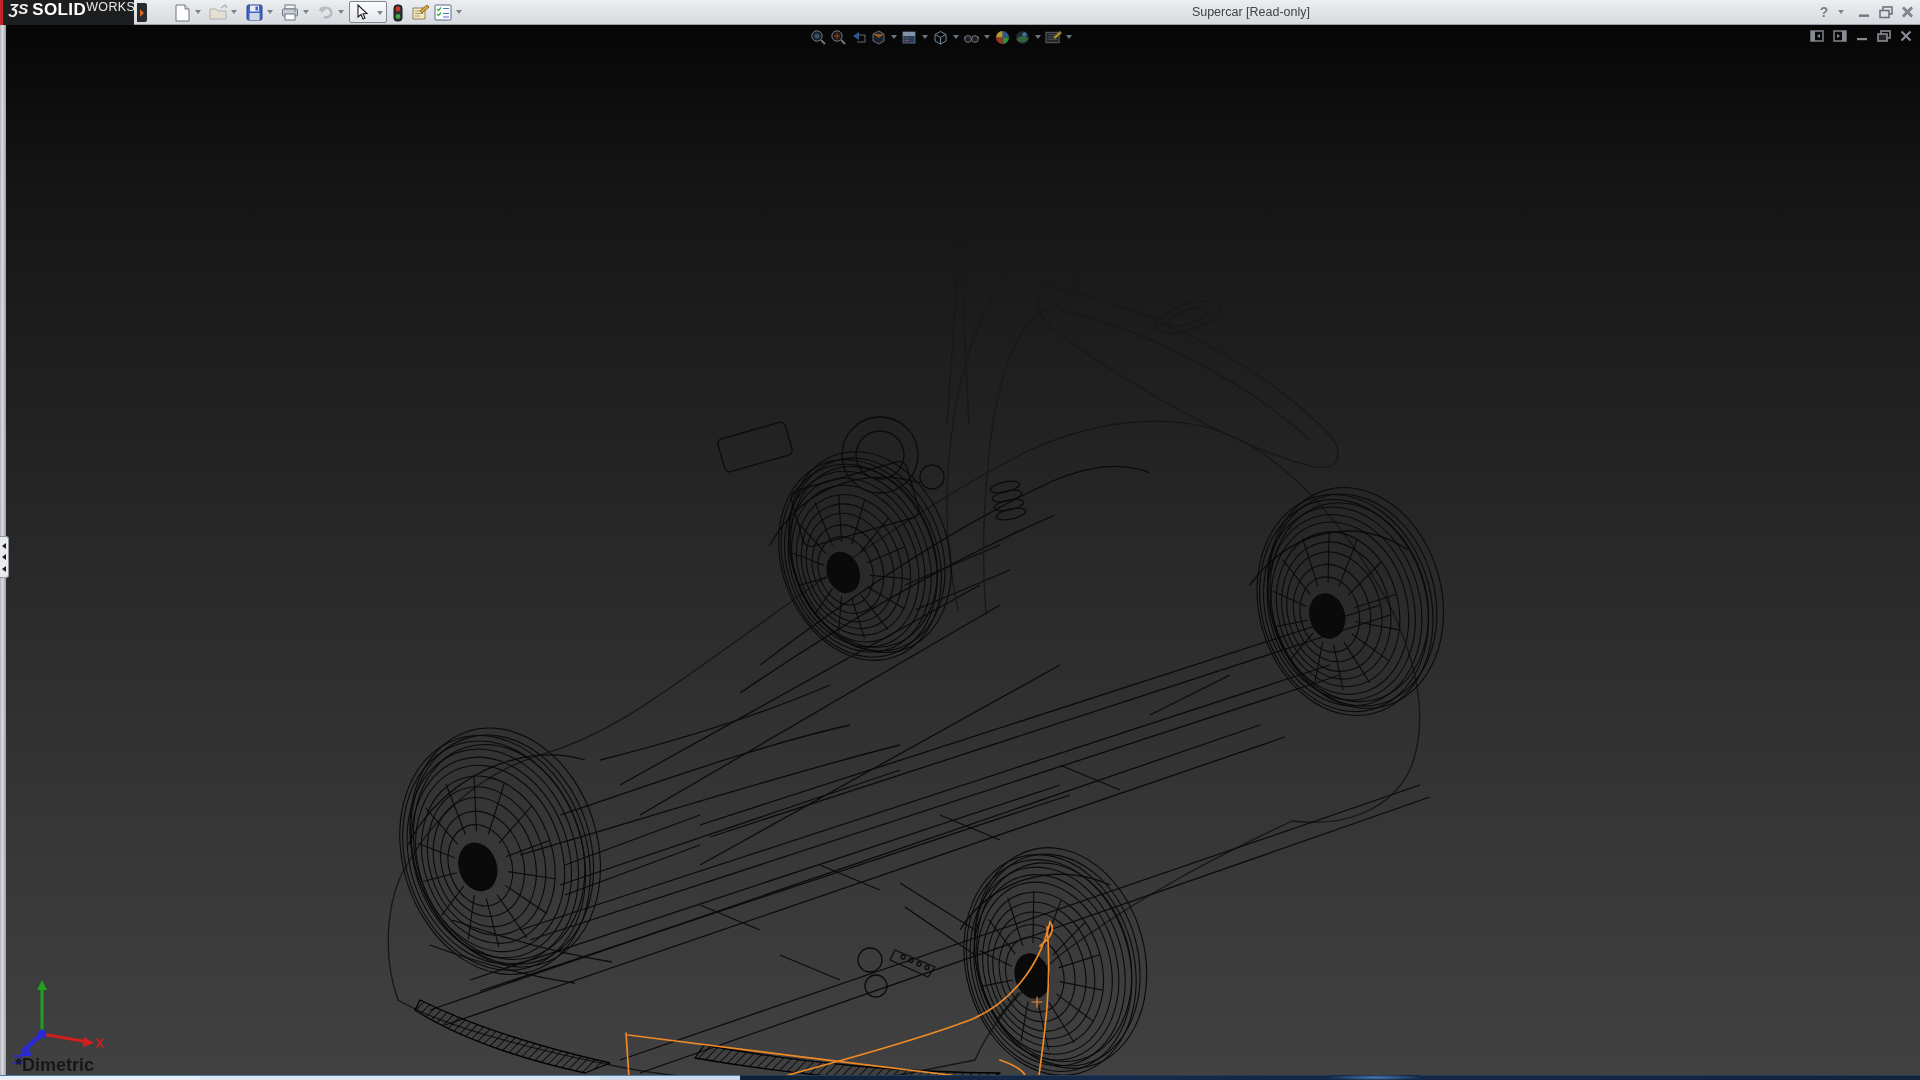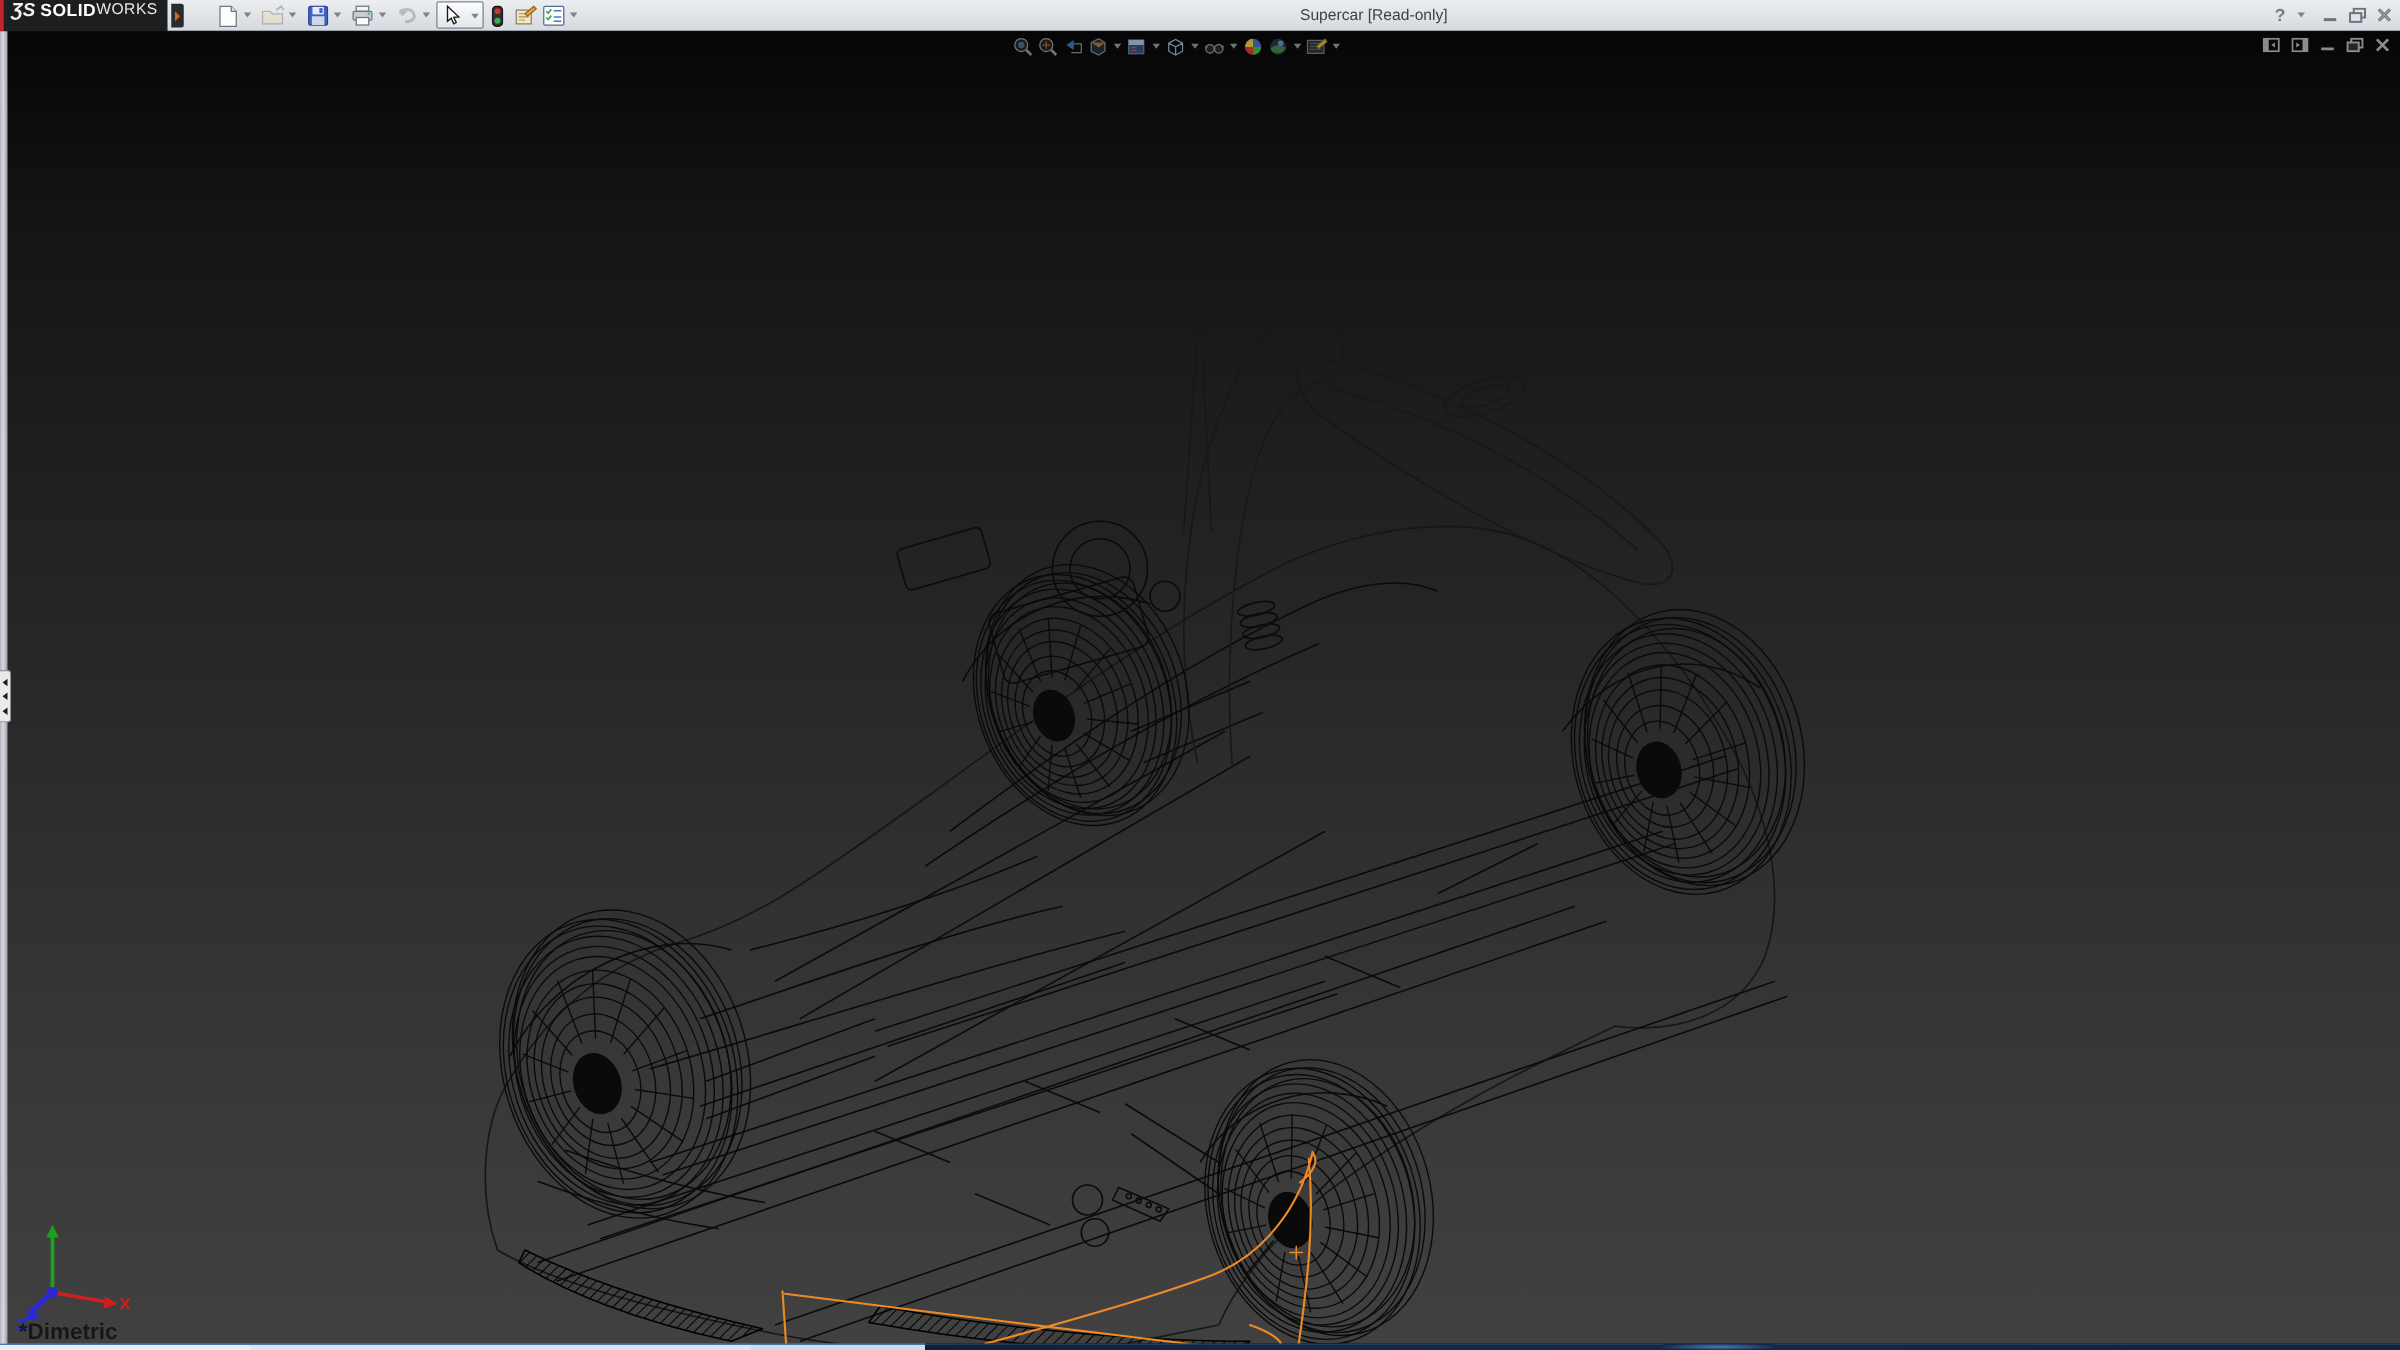--- a/index.html
+++ b/index.html
@@ -12,35 +12,35 @@
   #titlebar {
     position:absolute; left:0; top:0; width:1920px; height:25px;
     background:linear-gradient(#eceef1,#d6dade); border-bottom:1px solid #9aa0a8;
   }
   #logo-panel {
     position:absolute; left:0; top:0; width:134px; height:43px;
     background:#1d1e20; color:#fff; display:flex; align-items:flex-start;
     border-left:3px solid #c2232c;
   }
   #logo-glyph { font-size:15px; font-weight:bold; font-style:italic; margin:0 4px 0 6px; color:#f2f2f2;}
-  #logo-bold { font-size:14px; font-weight:bold; letter-spacing:.4px; }
+  #logo-bold { font-size:17px; font-weight:bold; letter-spacing:.4px; }
   #logo-light { font-size:12.5px; font-weight:normal; letter-spacing:.4px; color:#e8e8e8;}
   #logo-flyout {
     position:absolute; left:137px; top:3px; width:10px; height:19px; background:#2a2b2d;
     display:flex; align-items:center; justify-content:center; border-radius:0 2px 2px 0;
   }
   .tri-right { width:0; height:0; border-left:4px solid #d8651f; border-top:4px solid transparent; border-bottom:4px solid transparent; }
   .tb-btn { position:absolute; top:2px; width:22px; height:21px; display:flex; align-items:center; justify-content:center; }
   .caret { position:absolute; top:10px; width:0; height:0; border-top:4px solid #7d838c; border-left:3.5px solid transparent; border-right:3.5px solid transparent; }
   #select-box {
     position:absolute; left:349px; top:1px; width:38px; height:22px;
     background:linear-gradient(#fbfcfd,#e3e7eb); border:1px solid #7f8791; border-radius:2px;
   }
   #window-title {
-    position:absolute; left:1040px; top:5px; width:210px; text-align:left;
+    position:absolute; left:1100px; top:5px; width:210px; text-align:right;
     font-size:12.5px; color:#3f4247;
   }
   .title-ctrl { position:absolute; top:4px; height:16px; display:flex; align-items:center; justify-content:center; }
   #help-glyph { font-size:14px; font-weight:bold; color:#787d85; }
   
   #left-strip { position:absolute; left:0; top:25px; bottom:5px; width:6px;
     background:linear-gradient(90deg,#aeb2b8,#d9dbde 40%,#9b9fa5); z-index:5;}
   #left-tab { position:absolute; left:0; top:536px; width:9px; height:42px;
     background:#e9eaec; border:1px solid #8f949b; border-left:none; border-radius:0 3px 3px 0; z-index:6;
     display:flex; flex-direction:column; align-items:center; justify-content:space-evenly;}

